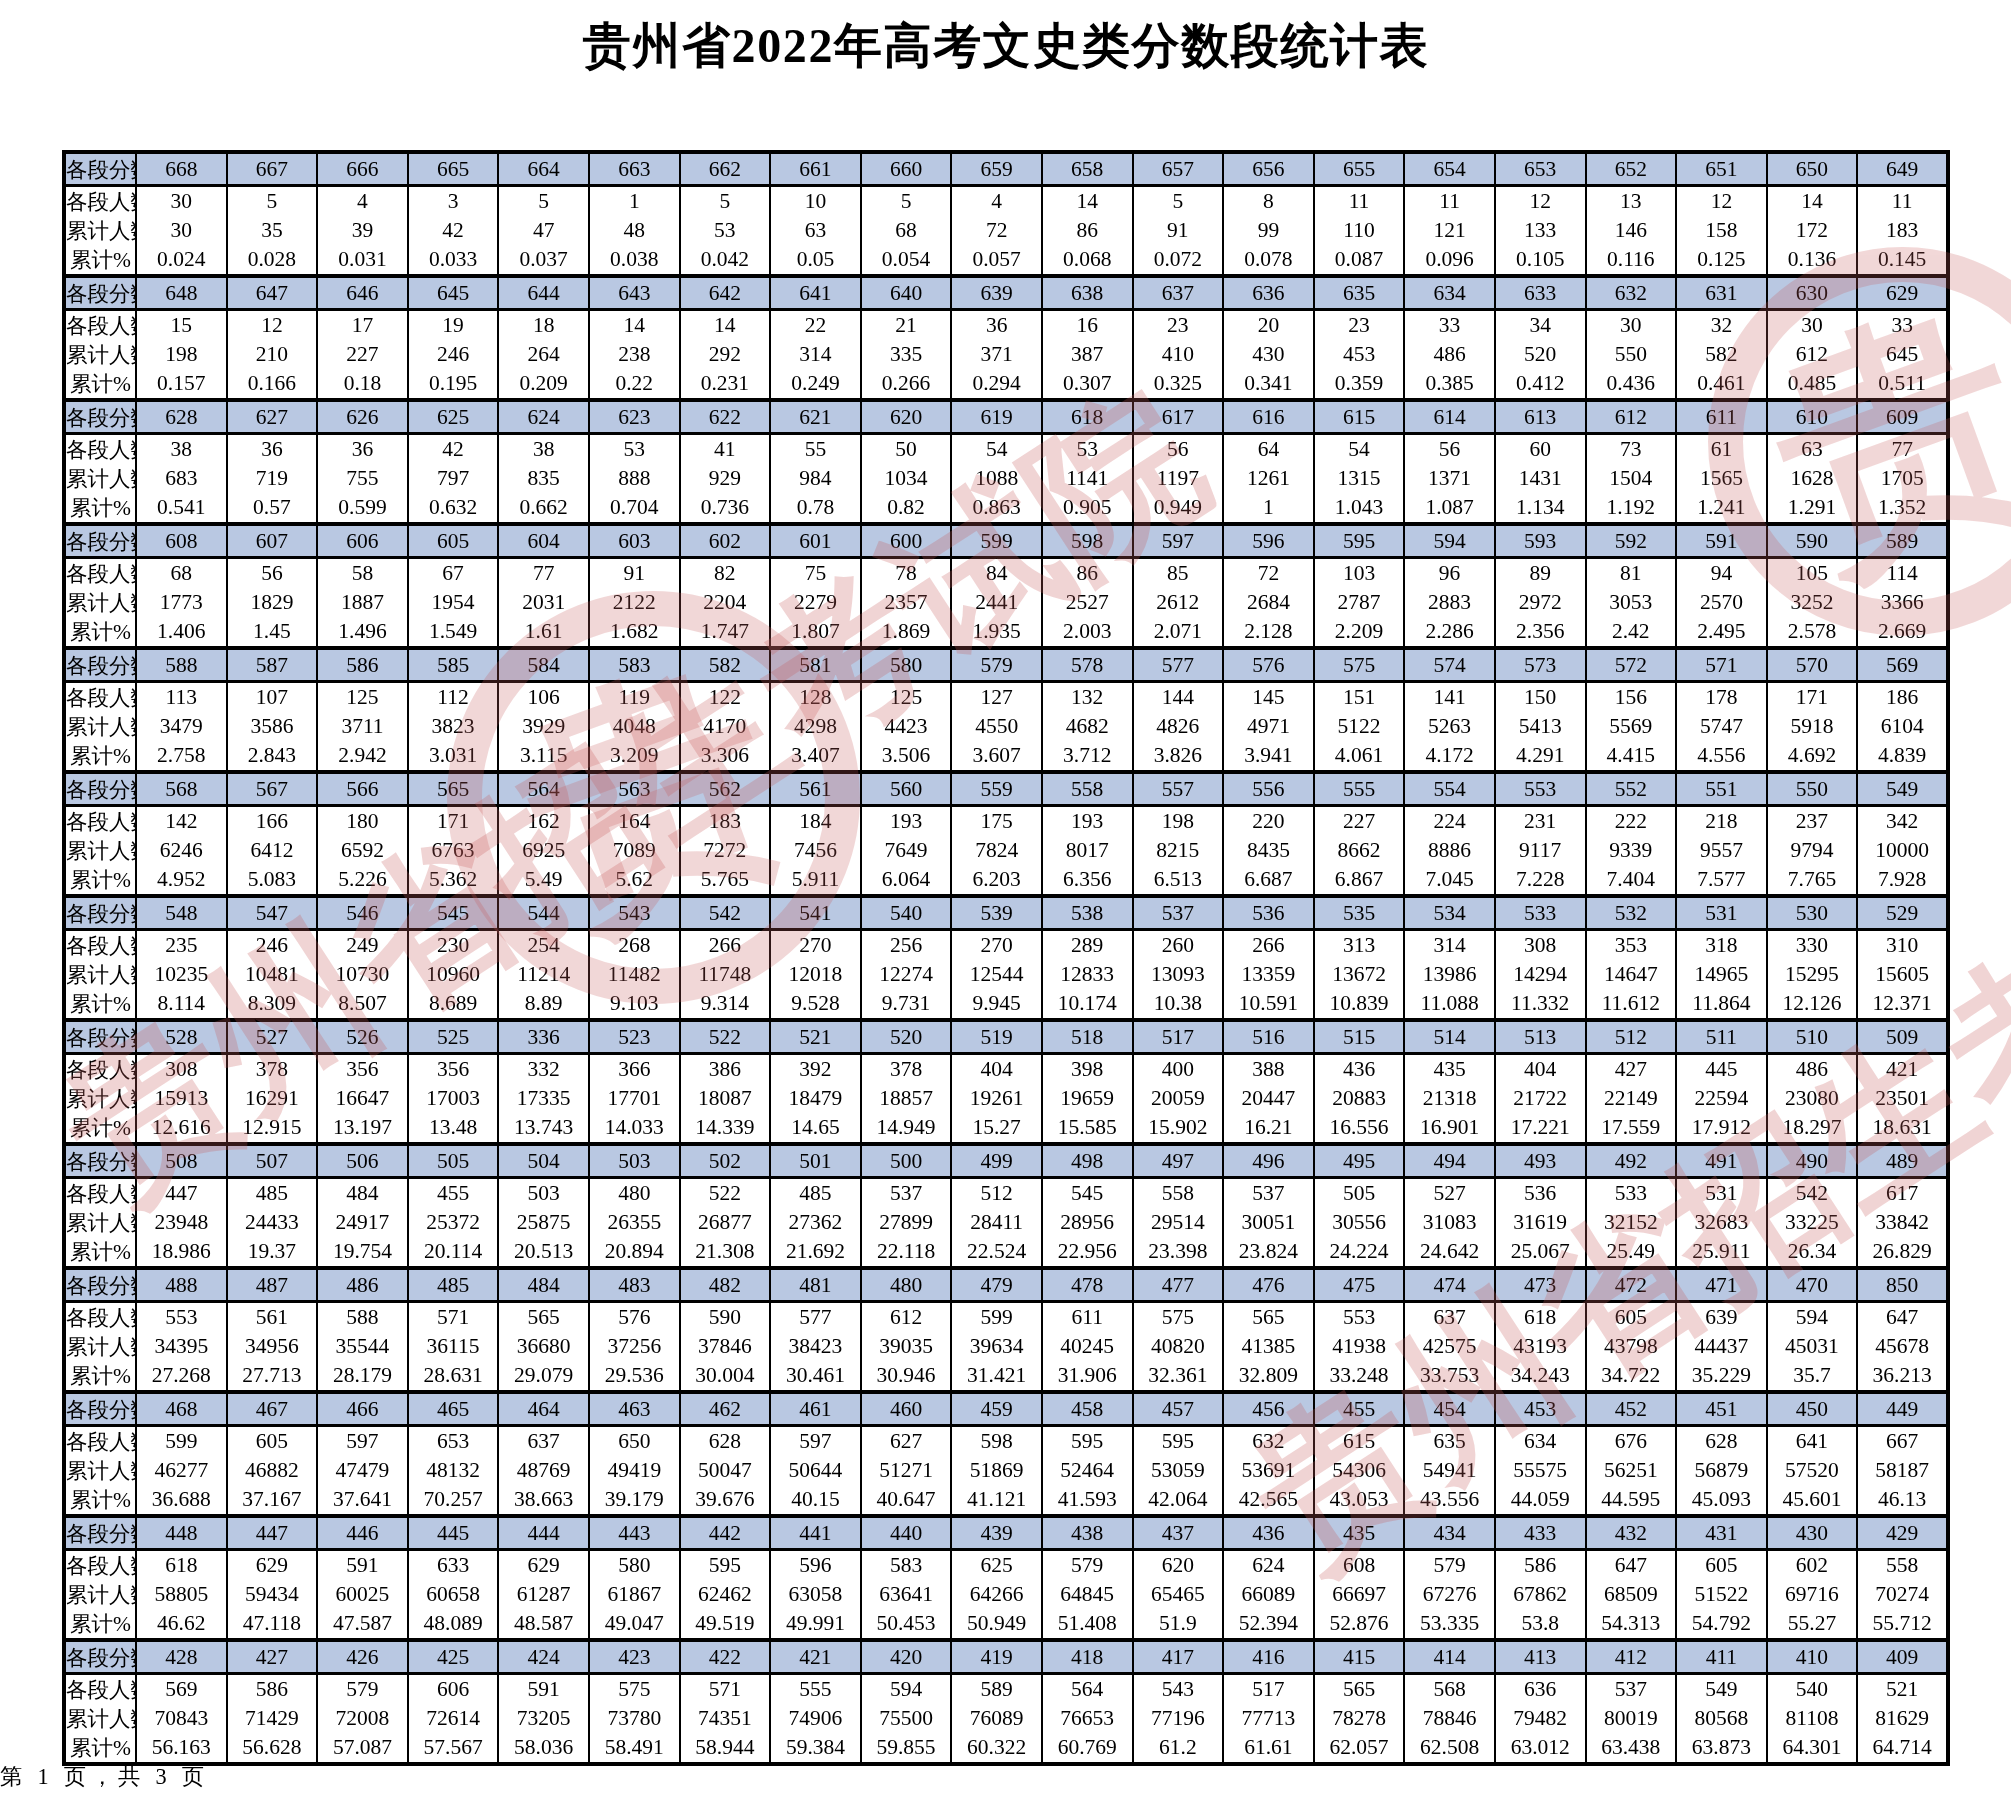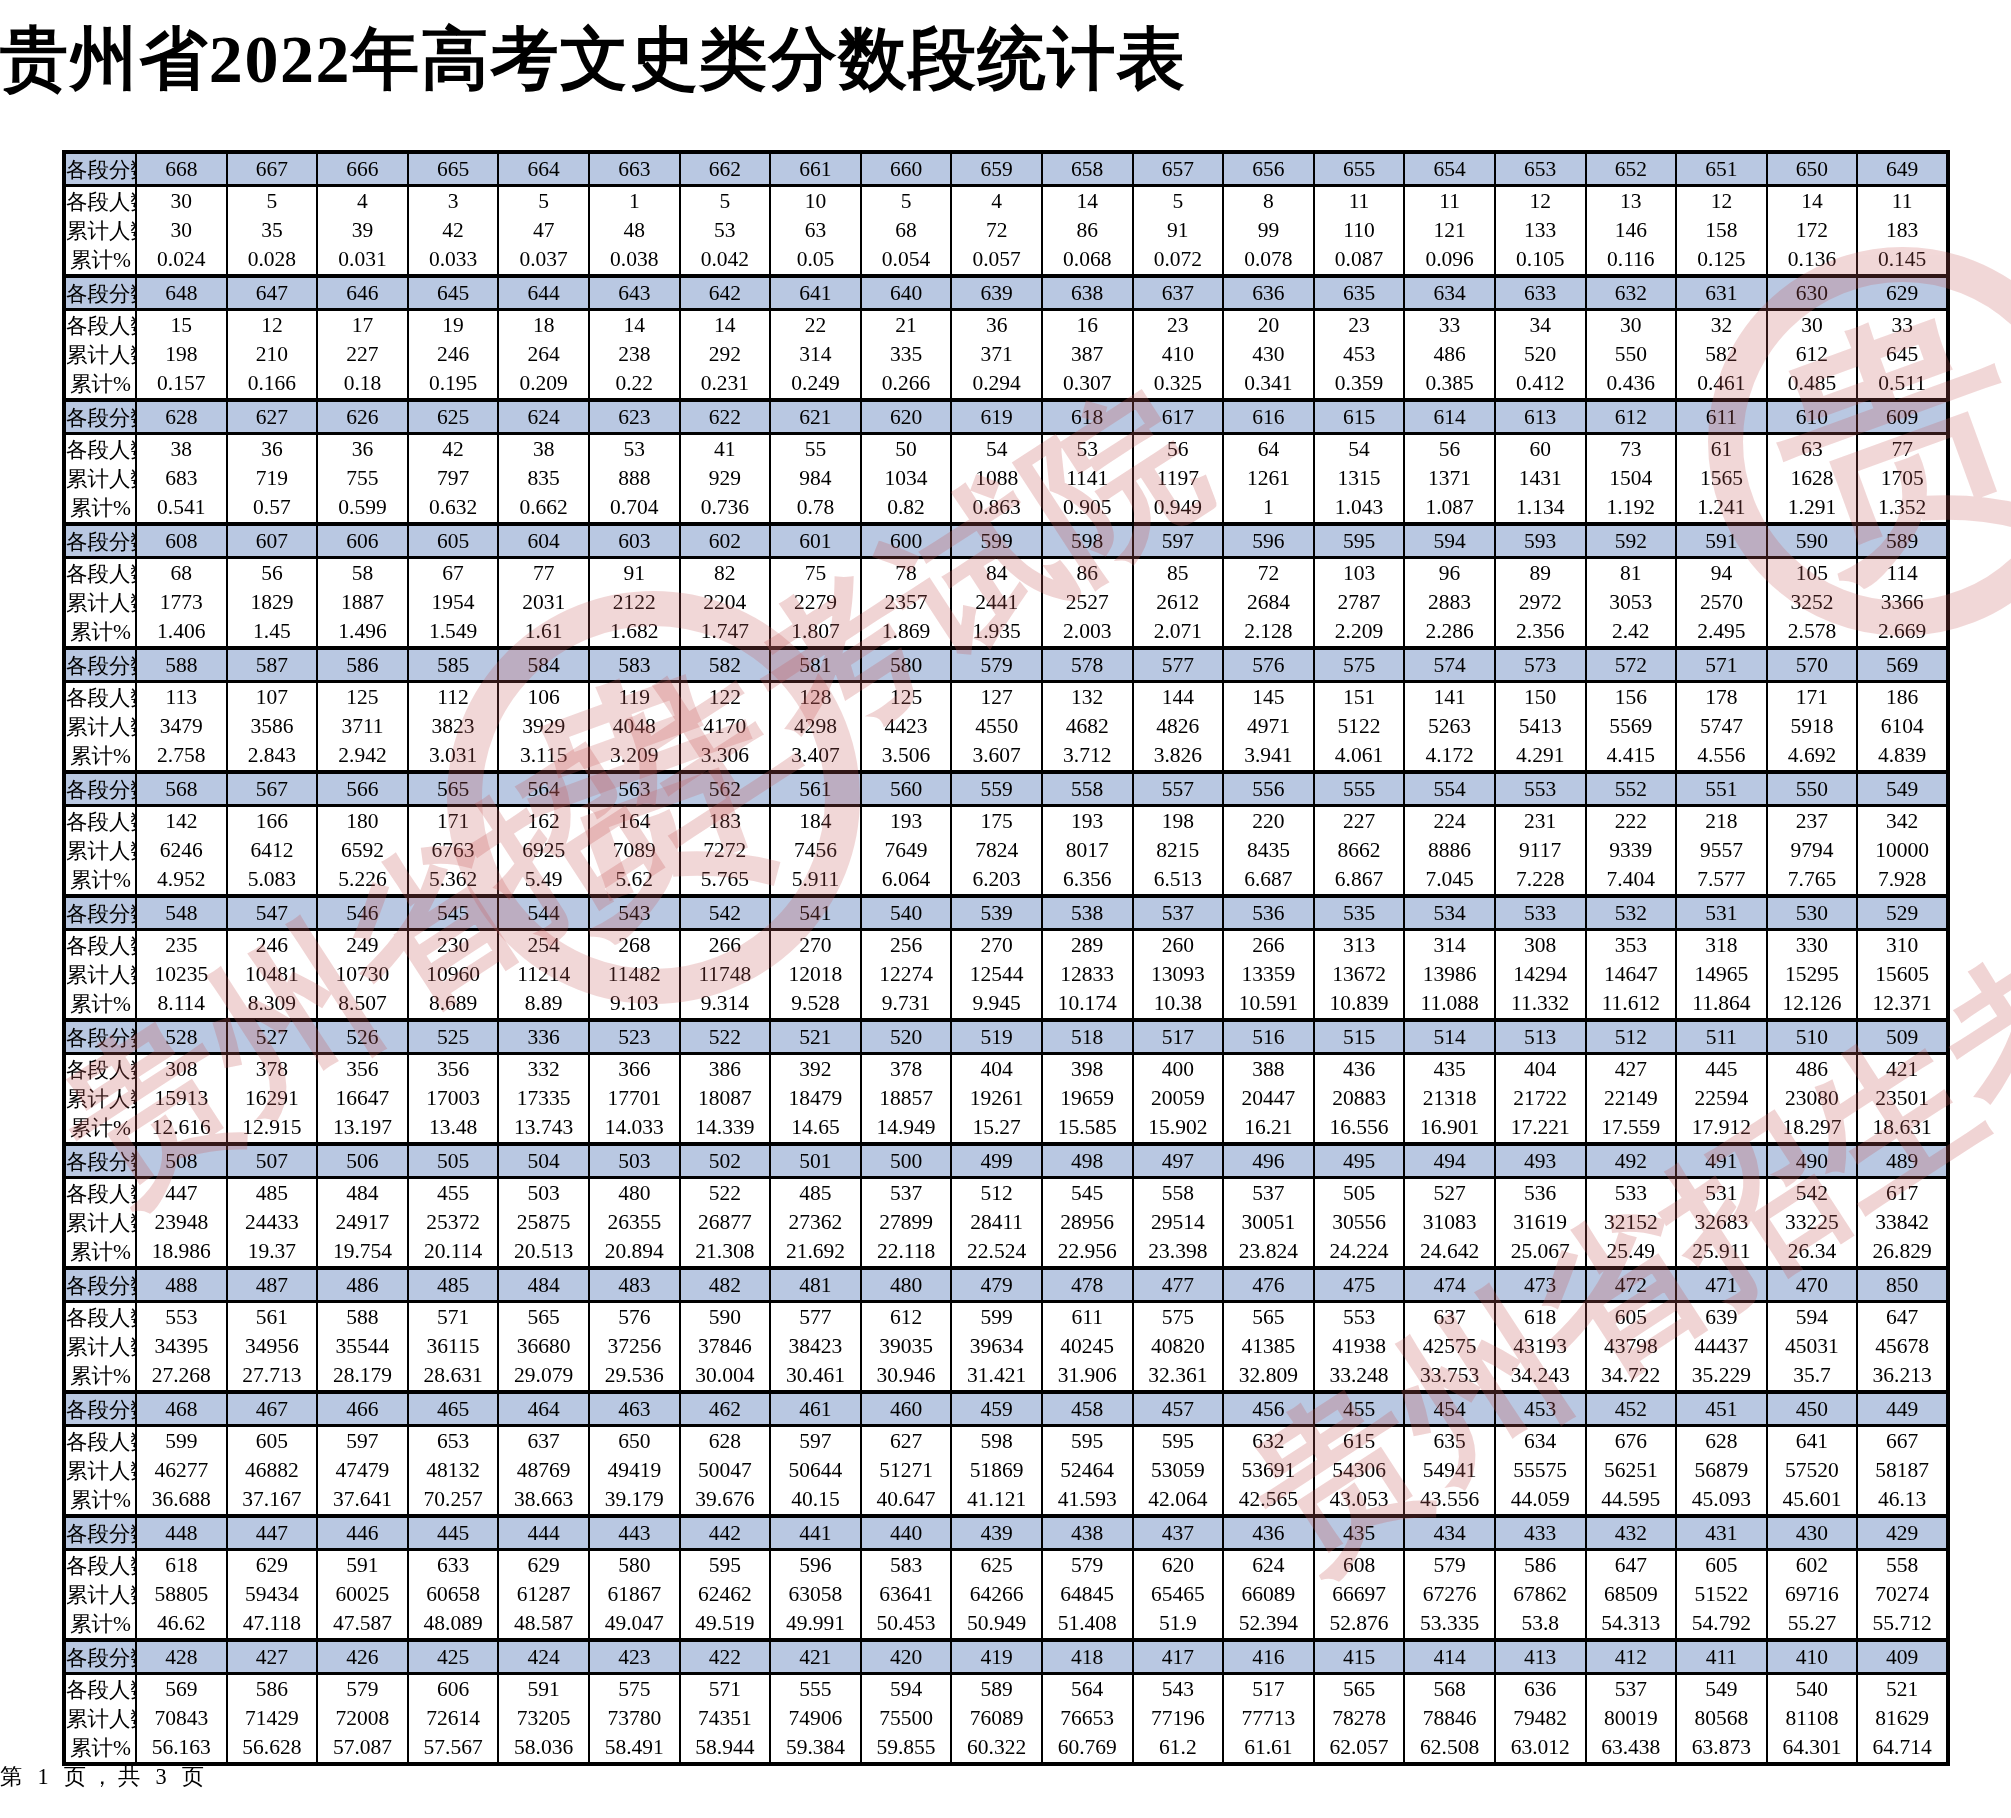--- a/index.html
+++ b/index.html
@@ -2,21 +2,21 @@
 <html style="font-size:12.8px"><head>
 <meta charset="utf-8">
 <style>
   html,body { margin:0; padding:0; background:#ffffff; }
   .page {
     position:relative; width:2012px; height:1819px; background:#ffffff;
     overflow:hidden; font-family:"Liberation Serif","DejaVu Serif",serif; color:#000;
   }
   .title {
     position:absolute; top:14.4px; left:0; width:100%;
-    text-align:left; font-size:68px; font-weight:bold; letter-spacing:1.6px;
+    text-align:center; font-size:48px; font-weight:bold; letter-spacing:1.6px;
   }
   table.score-table {
     position:absolute; top:150px; left:62px; width:1888px;
     border-collapse:collapse; table-layout:fixed;
     border:4px solid #000;
   }
   table.score-table td {
     border-left:2.4px solid #000; border-right:2.4px solid #000;
     text-align:center; padding:0; font-size:21.5px; overflow:hidden; white-space:nowrap;
   }

